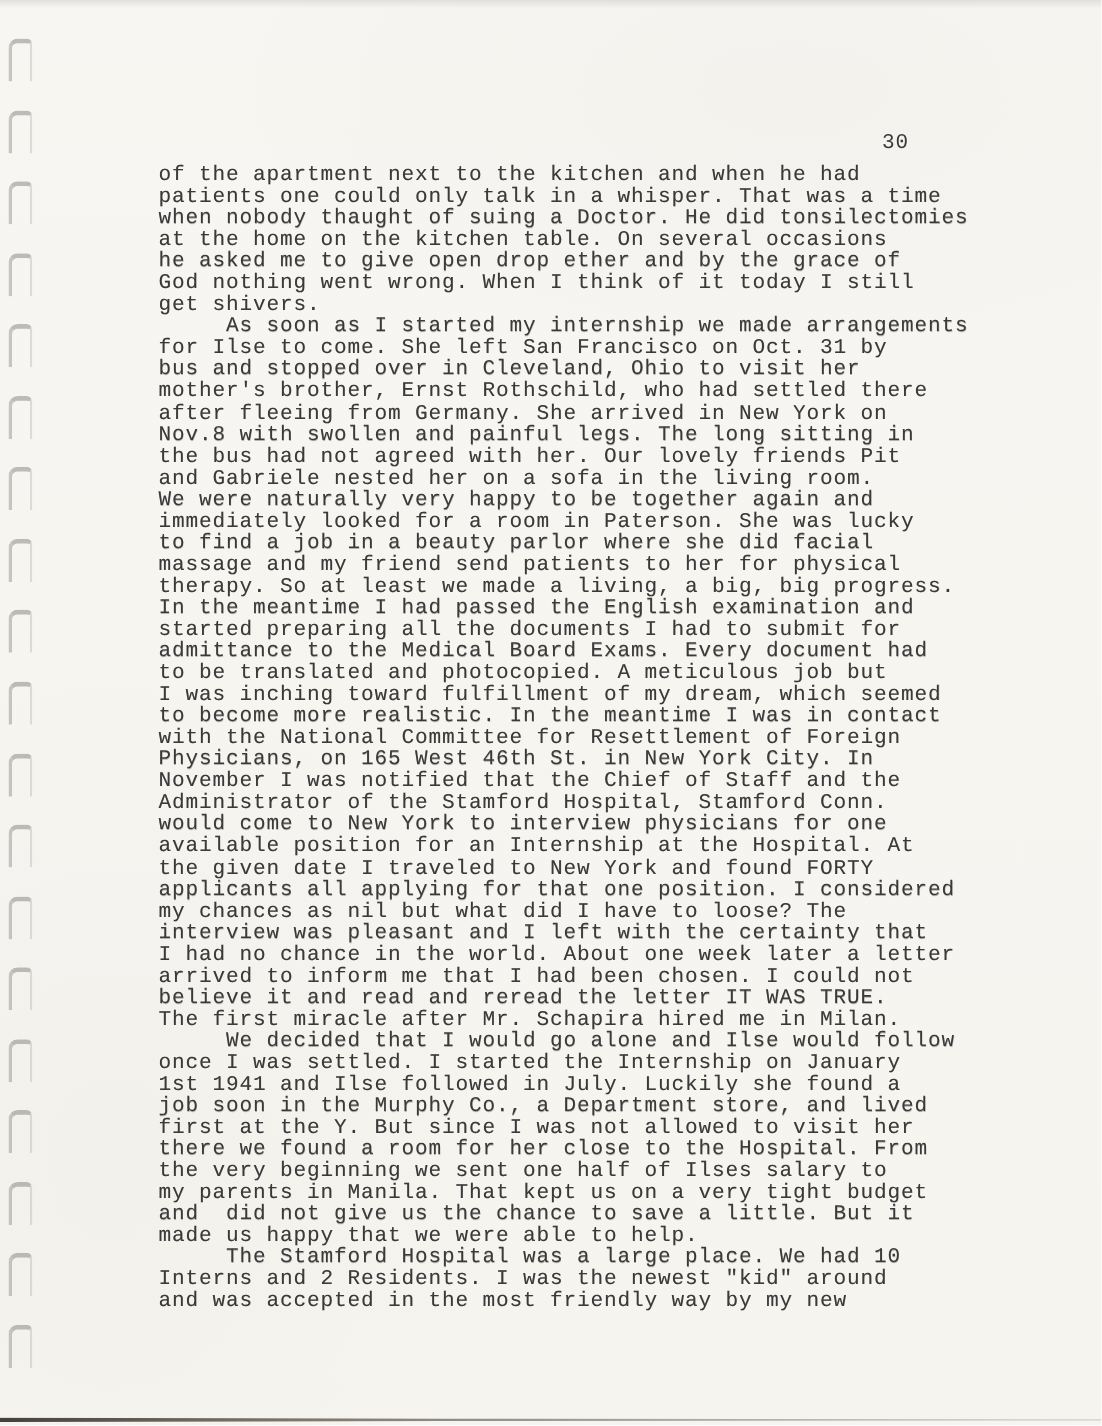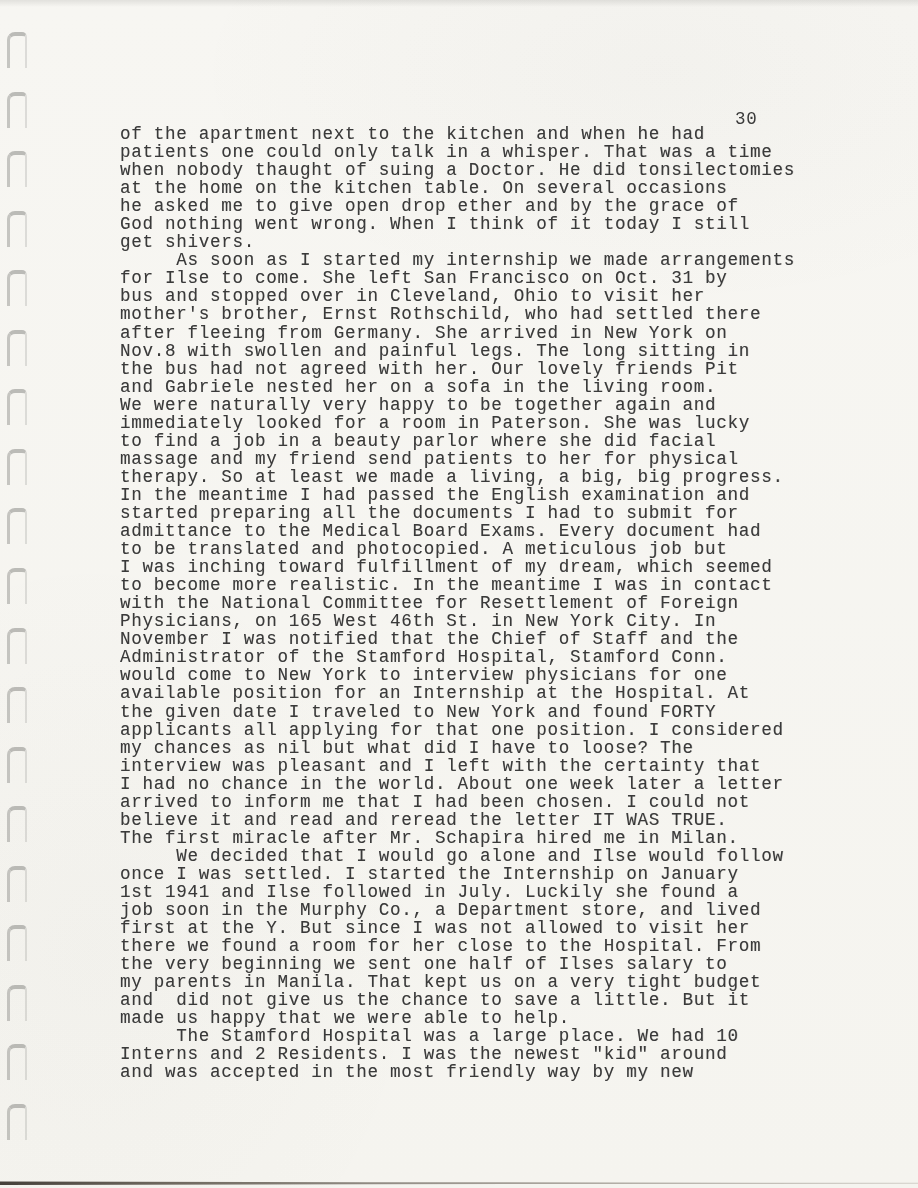--- a/index.html
+++ b/index.html
@@ -40,21 +40,21 @@
     top: 109px;
     left: 735px;
     font-size: 17.5px;
     letter-spacing: 0.75px;
     color: #3a3a3a;
   }
   .page-text {
     position: absolute;
     top: 125px;
     left: 120px;
-    margin: 0;
+    margin: 12px;
     font-family: "Liberation Mono", "DejaVu Sans Mono", monospace;
     font-size: 17.5px;
     line-height: 18.05px;
     letter-spacing: 0.75px;
     color: #3a3a3a;
     white-space: pre;
     text-shadow: 0.3px 0.3px 0.4px rgba(58,58,58,0.35);
   }
 </style>
 </head>

